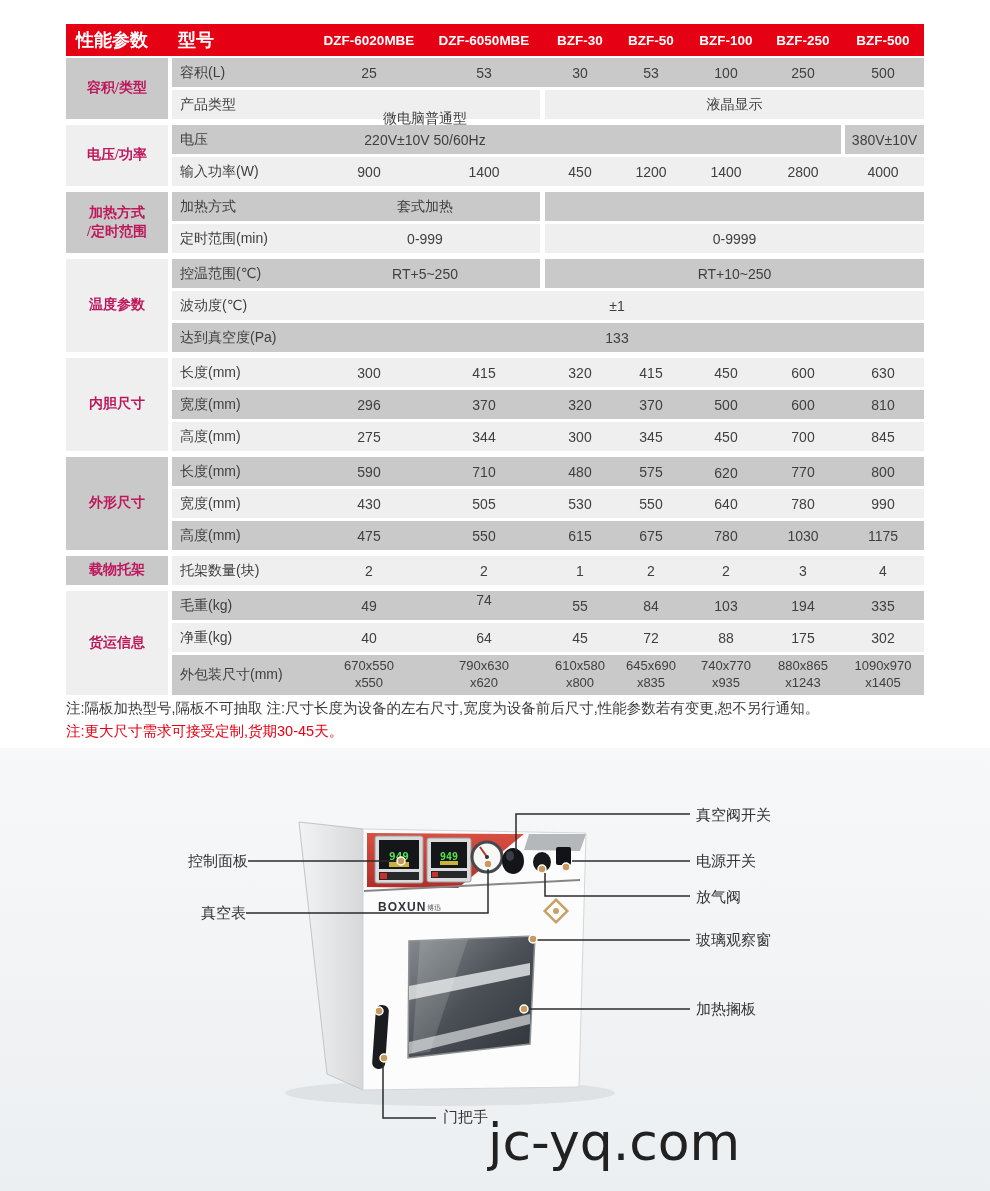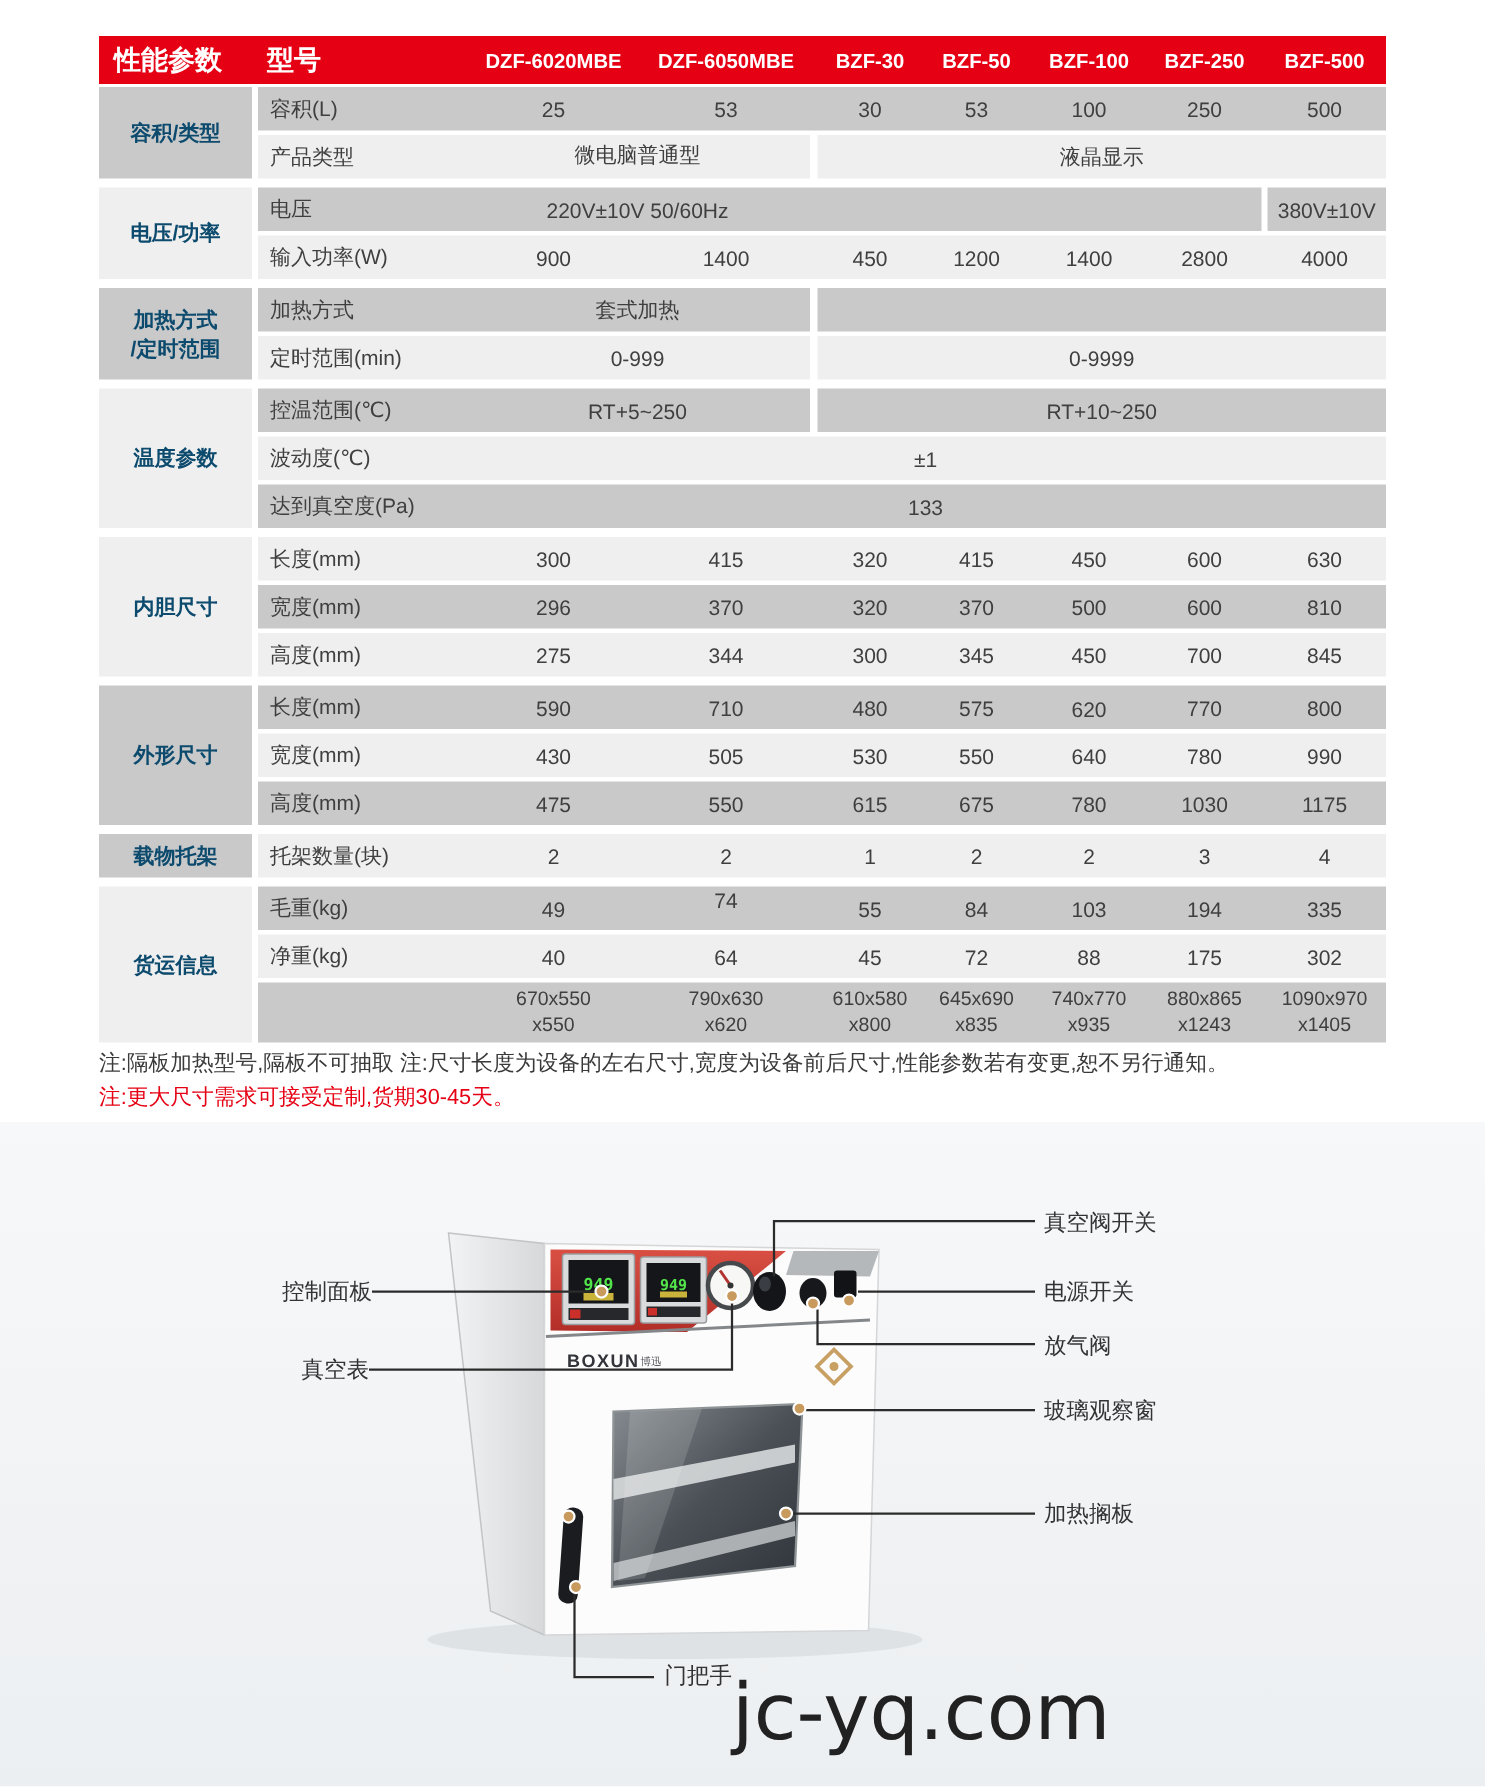--- a/index.html
+++ b/index.html
@@ -4,21 +4,21 @@
 <style>
   html,body{margin:0;padding:0;}
   body{width:990px;height:1191px;background:#ffffff;font-family:"Liberation Sans","DejaVu Sans",sans-serif;position:relative;overflow:hidden;}
   .abs{position:absolute;box-sizing:border-box;}
   #page{position:absolute;left:0;top:0;width:990px;height:1191px;}
   #spec-table{position:absolute;left:66px;top:24px;width:858px;height:672px;}
   .hcell{display:flex;align-items:center;justify-content:center;color:#ffffff;font-weight:bold;font-size:13.5px;white-space:nowrap;}
   .hleft{justify-content:flex-start;font-size:18px;}
   .vcell{display:flex;align-items:center;justify-content:center;font-size:14px;color:#3f3f3f;white-space:nowrap;}
   .lleft{justify-content:flex-start;}
-  .cat{font-weight:bold;white-space:pre-line;text-align:center;color:#0c4a6e;line-height:1.35;}
+  .cat{font-weight:bold;white-space:pre-line;text-align:center;color:#be185d;line-height:1.35;font-family:Liberation Serif, serif;}
   .two{flex-direction:column;line-height:1.3;font-size:13px;}
   .note{position:absolute;left:66px;font-size:14.5px;color:#3a3a3a;white-space:nowrap;font-weight:500;}
   #backdrop{position:absolute;left:0;top:748px;width:990px;height:443px;background:linear-gradient(180deg,#f7f8f9 0%,#f1f3f5 55%,#eceff1 100%);}
   .callout-label{position:absolute;font-size:15px;color:#333333;white-space:nowrap;}
   .ralign{text-align:right;}
   #watermark{position:absolute;left:488px;top:1112px;font-size:52px;color:#212121;letter-spacing:0px;font-family:"DejaVu Sans",sans-serif;}
   svg{position:absolute;left:0;top:750px;width:990px;height:441px;}
 </style>
 </head>
 <body>
@@ -43,21 +43,21 @@
       <div class="abs vcell" style="left: 255px; top: 34px; width: 96px; height: 29px;">25</div>
       <div class="abs vcell" style="left: 370px; top: 34px; width: 96px; height: 29px;">53</div>
       <div class="abs vcell" style="left: 466px; top: 34px; width: 96px; height: 29px;">30</div>
       <div class="abs vcell" style="left: 537px; top: 34px; width: 96px; height: 29px;">53</div>
       <div class="abs vcell" style="left: 612px; top: 34px; width: 96px; height: 29px;">100</div>
       <div class="abs vcell" style="left: 689px; top: 34px; width: 96px; height: 29px;">250</div>
       <div class="abs vcell" style="left: 769px; top: 34px; width: 96px; height: 29px;">500</div>
       <div class="abs " style="left: 106px; top: 66px; width: 368px; height: 29px; background: rgb(239, 239, 239);"></div>
       <div class="abs " style="left: 479px; top: 66px; width: 379px; height: 29px; background: rgb(239, 239, 239);"></div>
       <div class="abs vcell lleft" style="left: 114px; top: 66px; width: 190px; height: 29px;">产品类型</div>
-      <div class="abs vcell" style="left: 244px; top: 63px; width: 230px; height: 34px; font-family: Liberation Serif, serif;">微电脑普通型</div>
+      <div class="abs vcell" style="left: 244px; top: 78px; width: 230px; height: 34px; font-family: Liberation Serif, serif;">微电脑普通型</div>
       <div class="abs vcell" style="left: 479px; top: 66px; width: 379px; height: 29px;">液晶显示</div>
       <div class="abs vcell cat" style="left: 0px; top: 101px; width: 102px; height: 61px; background: rgb(239, 239, 239);">电压/功率</div>
       <div class="abs " style="left: 106px; top: 101px; width: 669px; height: 29px; background: rgb(201, 201, 201);"></div>
       <div class="abs " style="left: 779px; top: 101px; width: 79px; height: 29px; background: rgb(201, 201, 201);"></div>
       <div class="abs vcell lleft" style="left: 114px; top: 101px; width: 190px; height: 29px;">电压</div>
       <div class="abs vcell" style="left: 244px; top: 101px; width: 230px; height: 29px;">220V±10V  50/60Hz</div>
       <div class="abs vcell" style="left: 779px; top: 101px; width: 79px; height: 29px;">380V±10V</div>
       <div class="abs " style="left: 106px; top: 133px; width: 752px; height: 29px; background: rgb(239, 239, 239);"></div>
       <div class="abs vcell lleft" style="left: 114px; top: 133px; width: 190px; height: 29px;">输入功率(W)</div>
       <div class="abs vcell" style="left: 255px; top: 133px; width: 96px; height: 29px;">900</div>
@@ -169,20 +169,21 @@
       <div class="abs " style="left: 106px; top: 599px; width: 752px; height: 29px; background: rgb(239, 239, 239);"></div>
       <div class="abs vcell lleft" style="left: 114px; top: 599px; width: 190px; height: 29px;">净重(kg)</div>
       <div class="abs vcell" style="left: 255px; top: 599px; width: 96px; height: 29px;">40</div>
       <div class="abs vcell" style="left: 370px; top: 599px; width: 96px; height: 29px;">64</div>
       <div class="abs vcell" style="left: 466px; top: 599px; width: 96px; height: 29px;">45</div>
       <div class="abs vcell" style="left: 537px; top: 599px; width: 96px; height: 29px;">72</div>
       <div class="abs vcell" style="left: 612px; top: 599px; width: 96px; height: 29px;">88</div>
       <div class="abs vcell" style="left: 689px; top: 599px; width: 96px; height: 29px;">175</div>
       <div class="abs vcell" style="left: 769px; top: 599px; width: 96px; height: 29px;">302</div>
       <div class="abs " style="left: 106px; top: 631px; width: 752px; height: 40px; background: rgb(201, 201, 201);"></div>
+      <div class="abs vcell lleft" style="left: 114px; top: 631px; width: 190px; height: 40px;">外包装尺寸(mm)</div>
       <div class="abs vcell two" style="left: 255px; top: 631px; width: 96px; height: 40px;">
         <div class="abs " style="position: static;">670x550</div>
         <div class="abs " style="position: static;">x550</div>
       </div>
       <div class="abs vcell two" style="left: 370px; top: 631px; width: 96px; height: 40px;">
         <div class="abs " style="position: static;">790x630</div>
         <div class="abs " style="position: static;">x620</div>
       </div>
       <div class="abs vcell two" style="left: 466px; top: 631px; width: 96px; height: 40px;">
         <div class="abs " style="position: static;">610x580</div>

